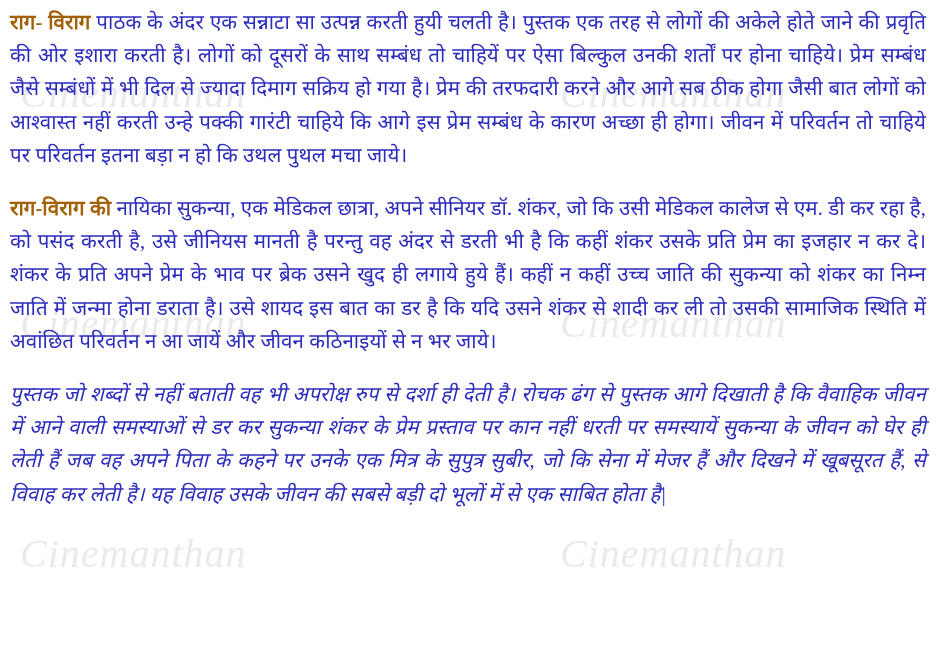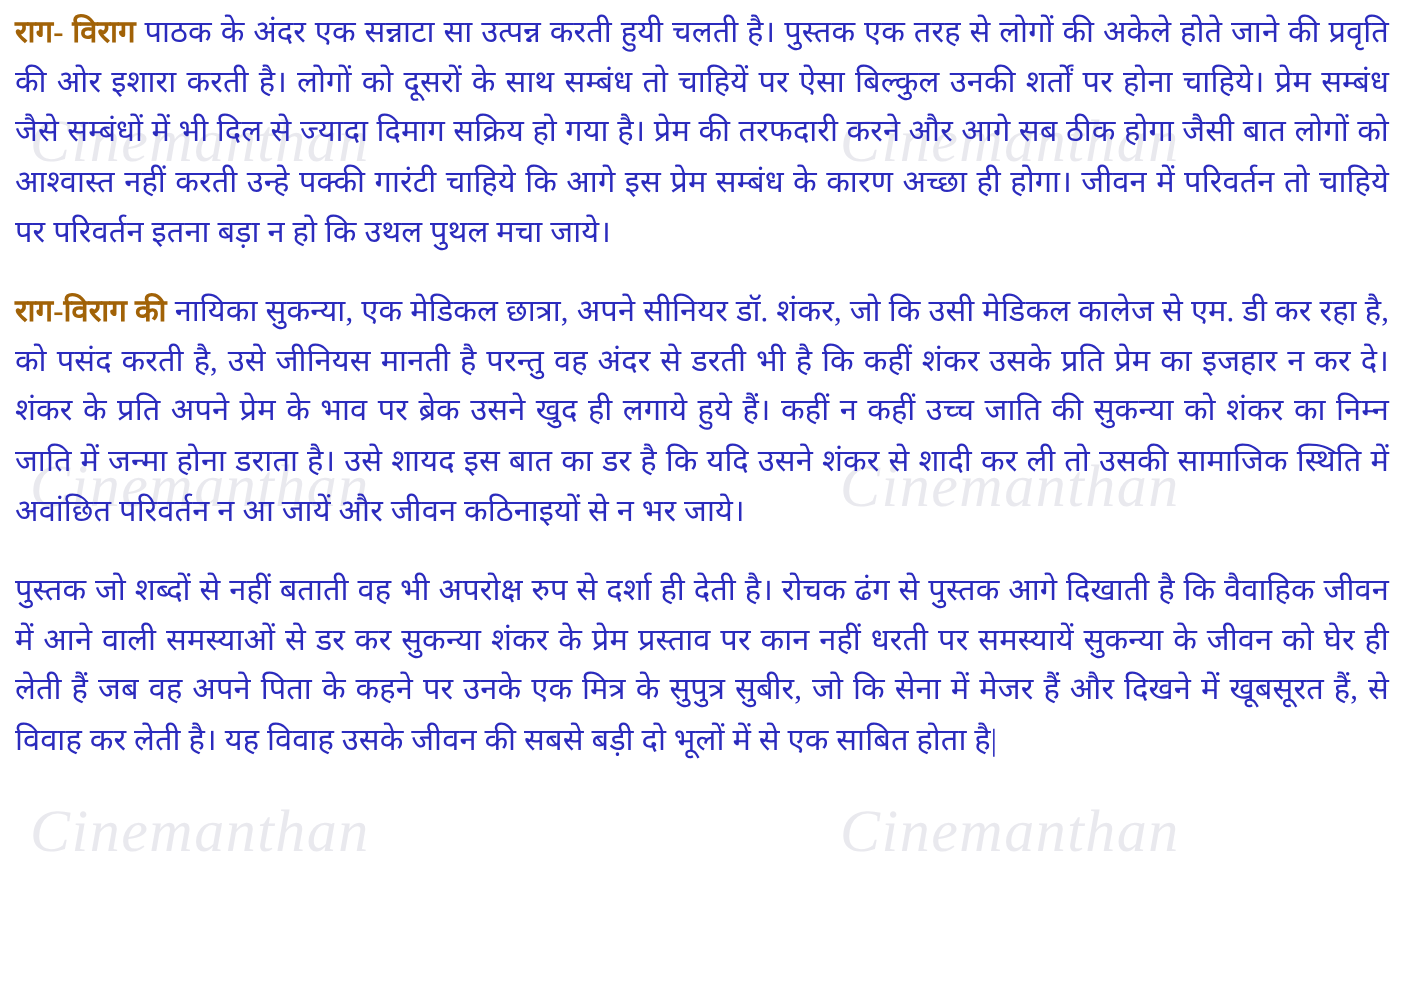--- a/index.html
+++ b/index.html
@@ -29,20 +29,21 @@
     text-align: justify;
     text-justify: inter-word;
     margin: 0 0 20px 0;
     letter-spacing: 0.1px;
     position: relative;
     z-index: 2;
   }
 
   .para.last {
     margin-bottom: 15px;
+    font-style: italic;
   }
 
   .lead-red {
     color: #a16207;
   }
 
   .bold {
     font-weight: bold;
   }
 

